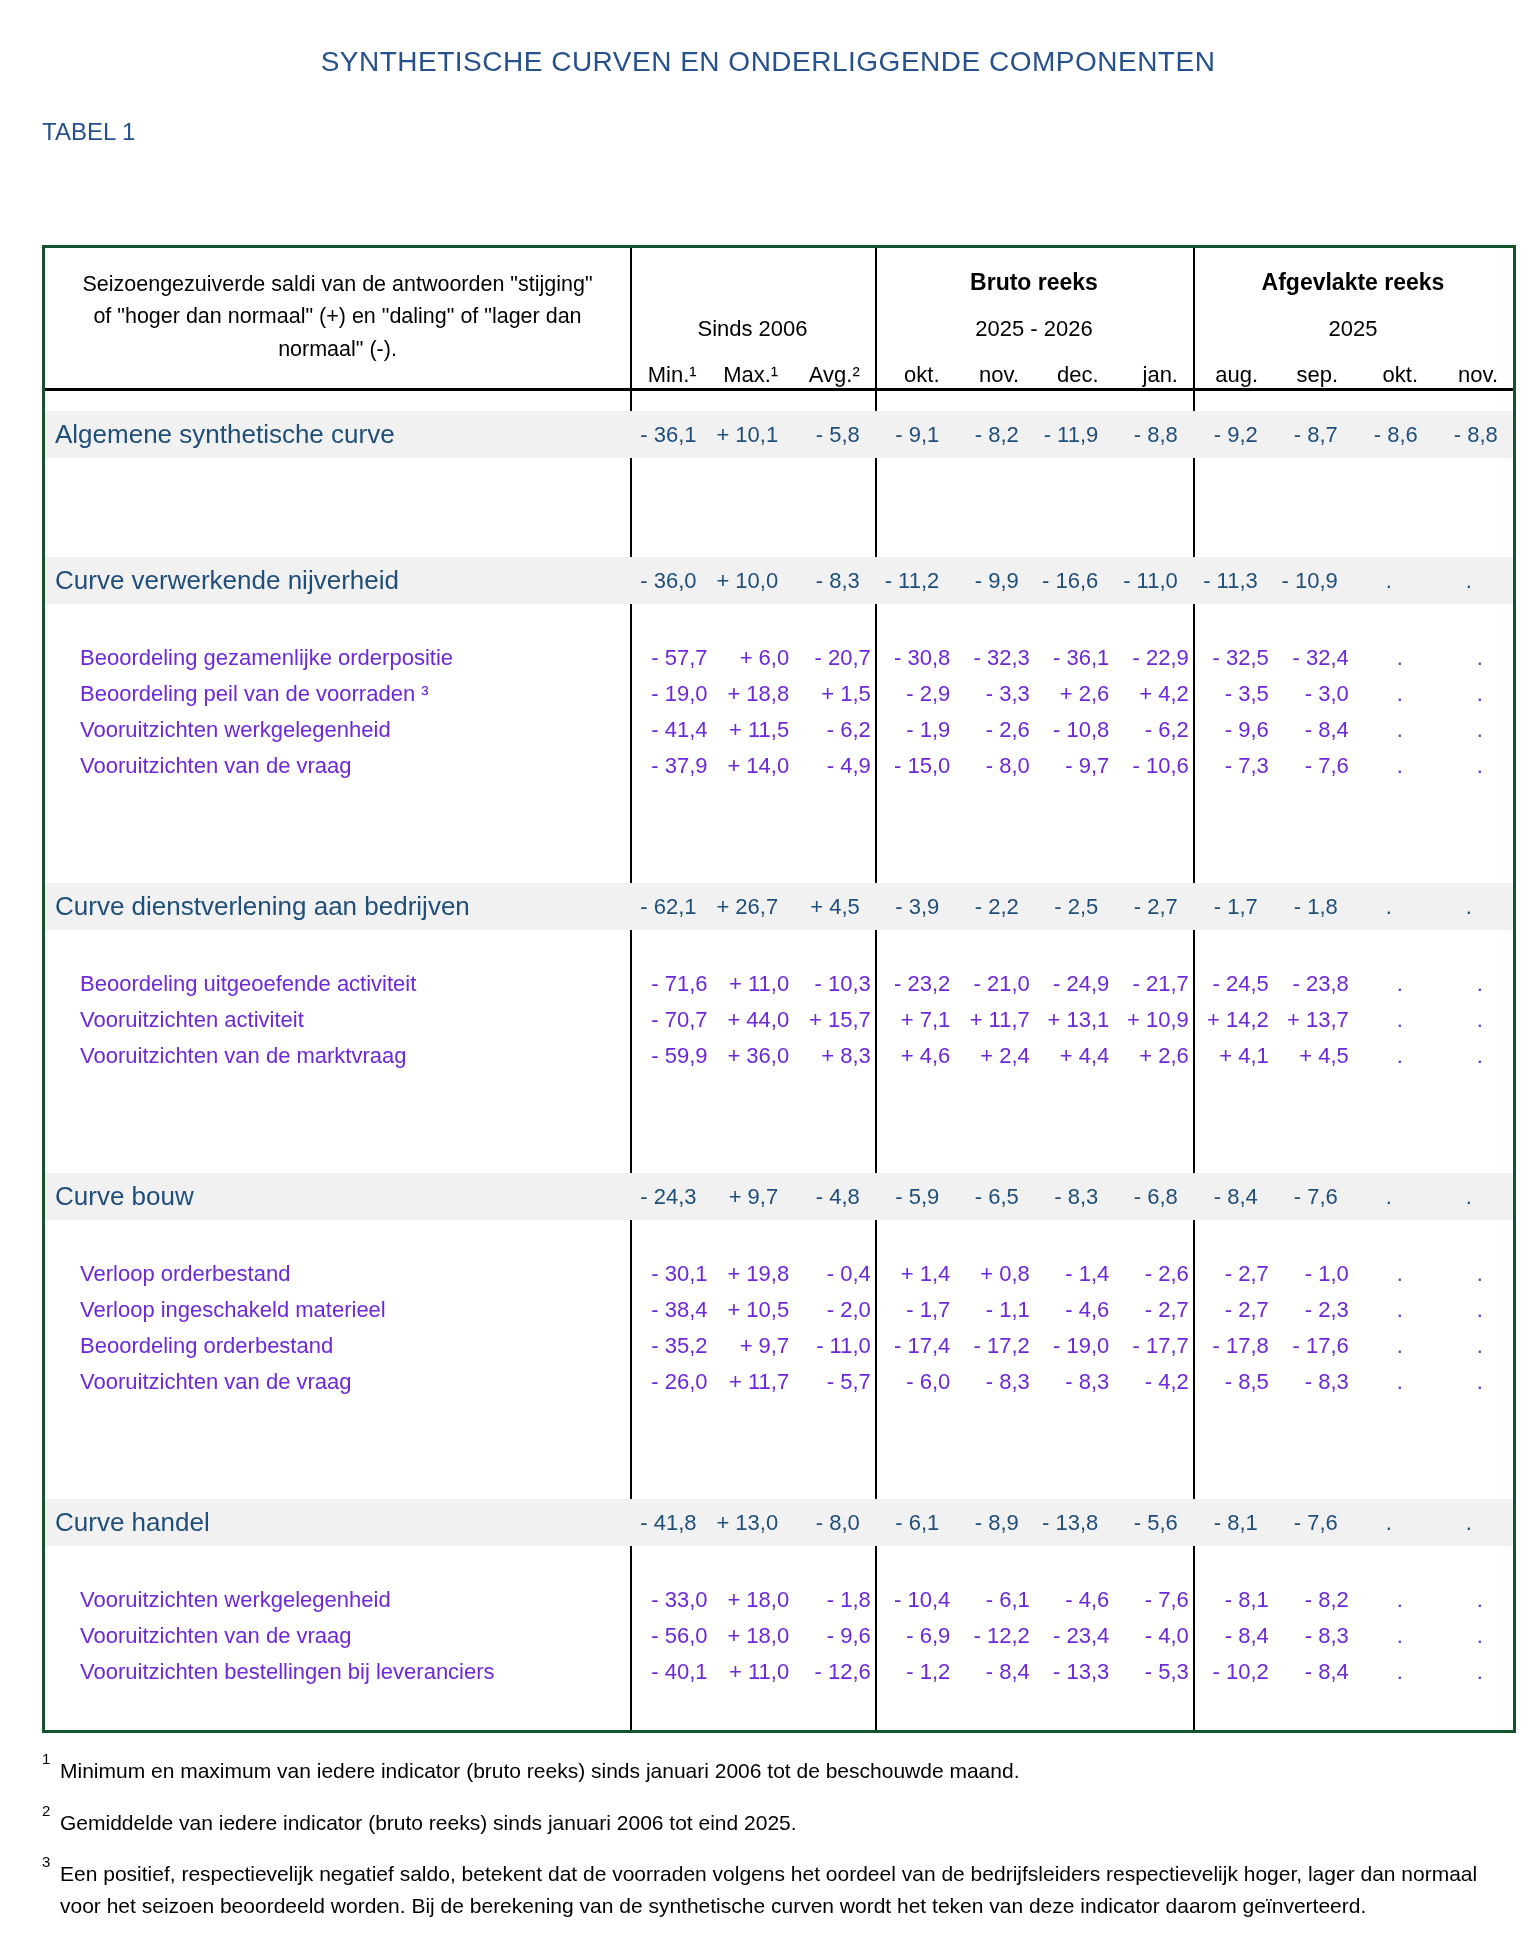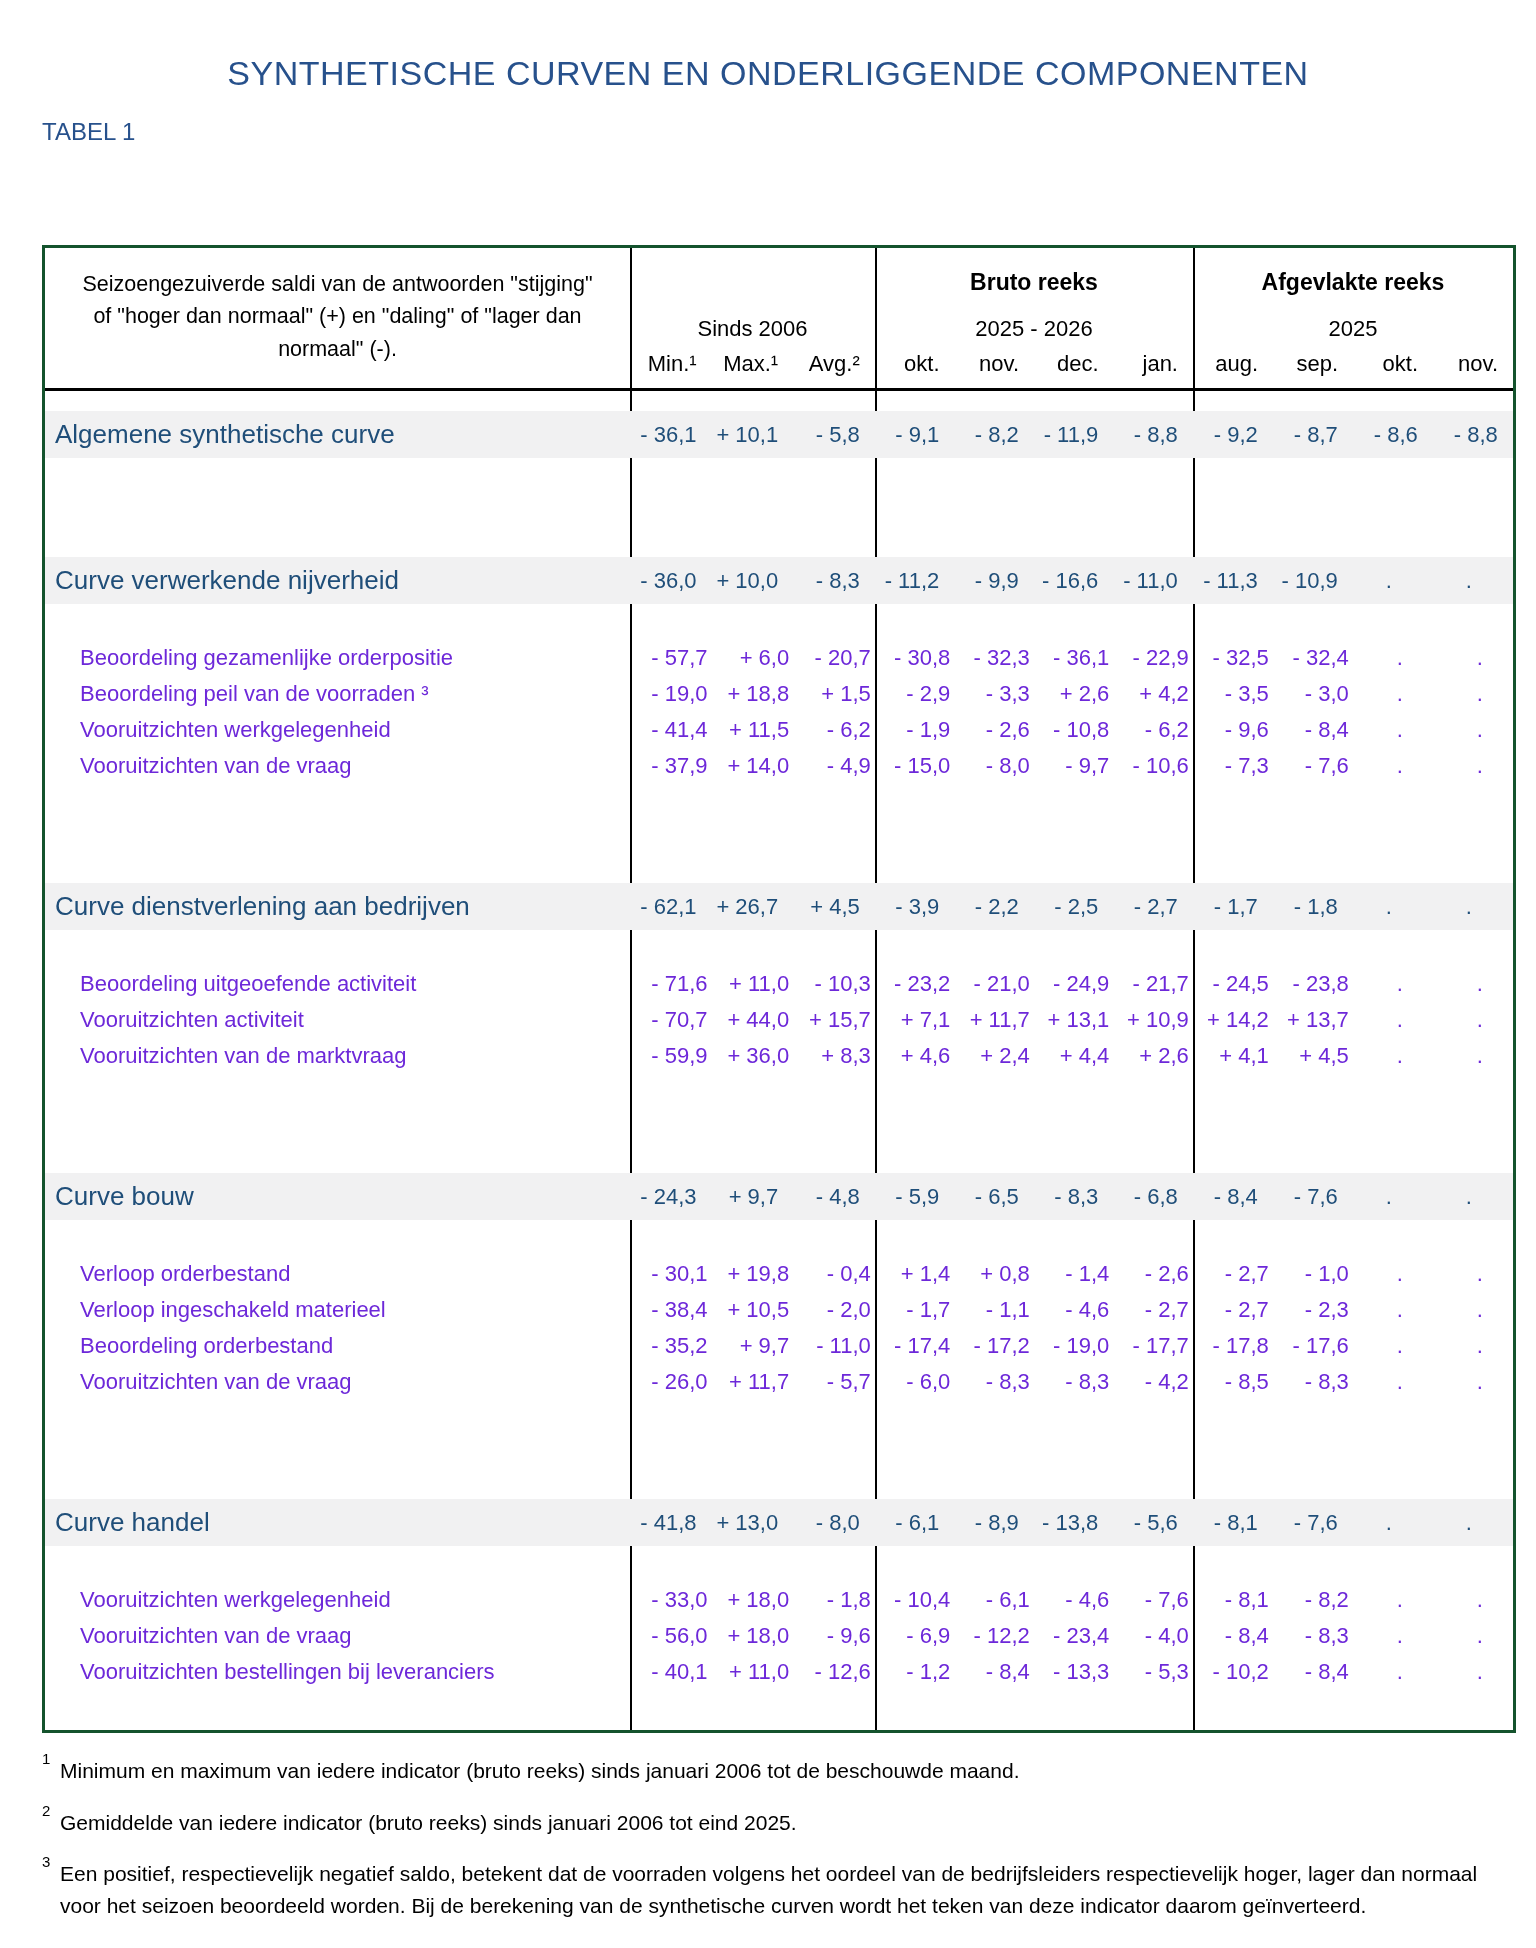--- a/index.html
+++ b/index.html
@@ -1,37 +1,37 @@
 <!DOCTYPE html>
 <html><head>
 <meta charset="utf-8">
 <style>
   html,body{margin:0;padding:0;background:#ffffff;}
   body{width:1536px;height:1948px;position:relative;
        font-family:"Liberation Sans","DejaVu Sans",sans-serif;color:#000;}
   .page{position:relative;width:1536px;height:1948px;overflow:hidden;}
 
   .title{position:absolute;top:46px;left:0;width:1536px;text-align:center;
-         font-size:34px;font-weight:400;color:var(--accent,#27518C);letter-spacing:.5px;margin-top:8px;}
+         font-size:28px;font-weight:400;color:var(--accent,#27518C);letter-spacing:.5px;}
   .tabel-label{position:absolute;top:118px;left:42px;font-size:24px;color:var(--accent,#27518C);}
 
   .table{position:absolute;top:245px;left:42px;width:1474px;height:1488px;
          border:3px solid #14532d;box-sizing:border-box;overflow:hidden;}
   .vline{position:absolute;top:0;bottom:0;width:2px;background:#000;}
   .vline.d1{left:585px}.vline.d2{left:830px}.vline.d3{left:1148px}
 
   .thead{display:flex;height:140px;border-bottom:3px solid #000;box-sizing:content-box;}
   .h-left{flex:0 0 585px;box-sizing:border-box;padding:20px 30px 0 30px;text-align:center;
           font-size:21.5px;line-height:1.5;}
   .h-group{display:flex;flex-direction:column;box-sizing:border-box;}
   .h-group.g-sinds{flex:0 0 245px}.h-group.g-bruto{flex:0 0 318px}.h-group.g-afg{flex:0 0 320px}
   .g-name{height:52px;display:flex;align-items:center;justify-content:center;
           padding-top:10px;font-size:23px;font-weight:700;}
   .g-period{height:46px;display:flex;align-items:center;justify-content:center;font-size:22px;}
-  .g-cols{height:39px;display:flex;align-items:flex-start;font-size:22px;}
+  .g-cols{height:39px;display:flex;align-items:flex-end;font-size:22px;}
 
   .cell{box-sizing:border-box;}
   .c-label{flex:0 0 585px;padding-left:10px;white-space:nowrap;overflow:hidden;}
   .c-s{flex:0 0 81.6px}.c-b{flex:0 0 79.5px}.c-a{flex:0 0 80px}
   .c-val,.h-col{text-align:right;padding-right:15px;white-space:pre;box-sizing:border-box;}
   .c-val.dot{text-align:center;padding-right:8px;}
 
   .tbody{position:relative;}
   .row{display:flex;align-items:center;}
   .row.section{height:47px;margin-top:99px;background:var(--hl,#F1F1F2);color:var(--blue,#1F4E79);}

